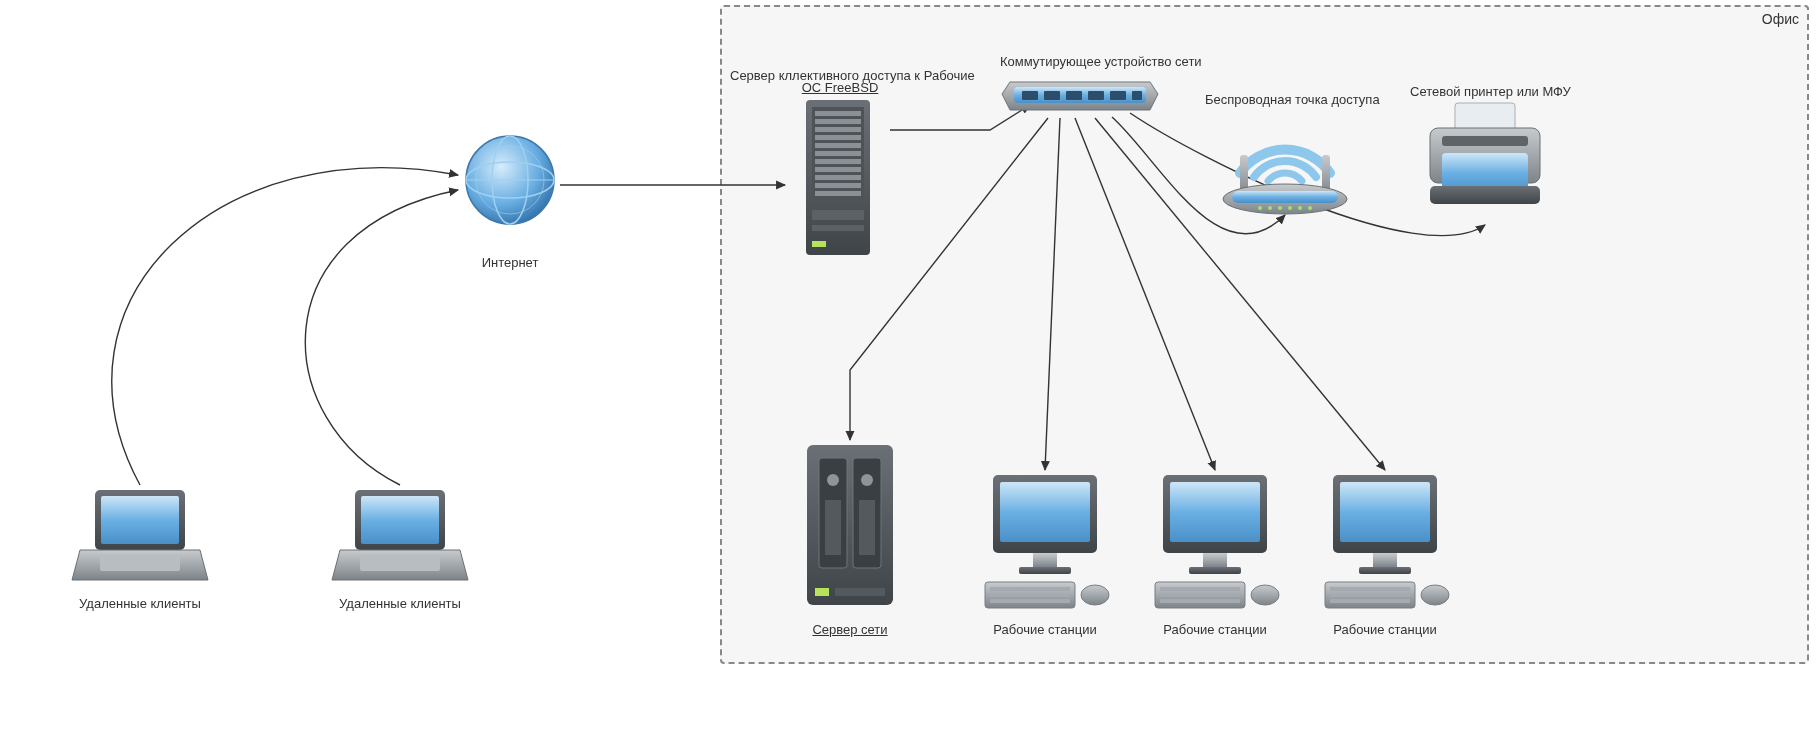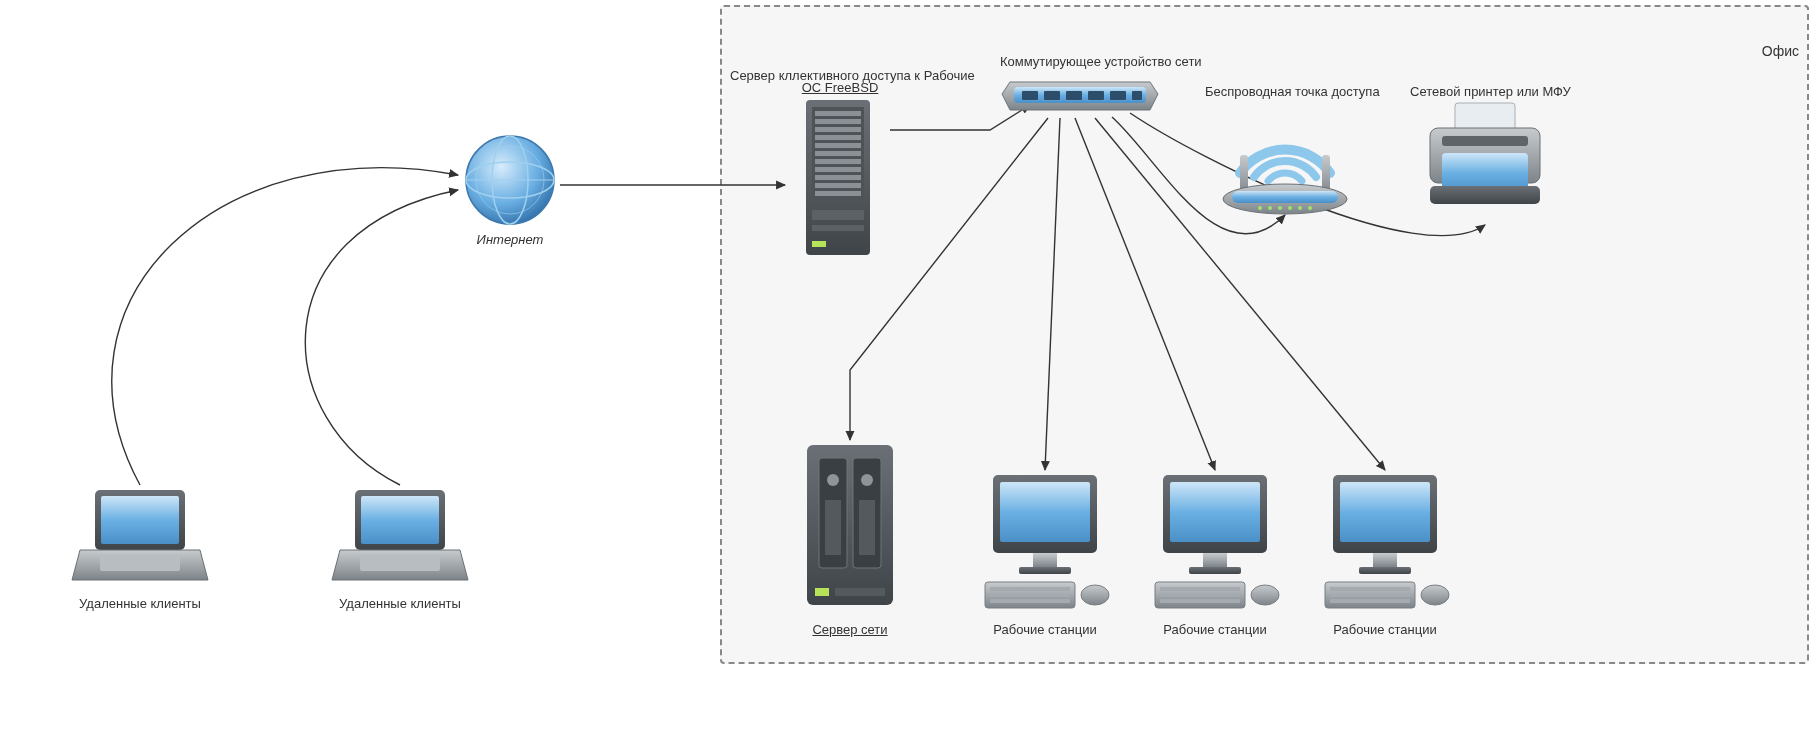--- a/index.html
+++ b/index.html
@@ -1,18 +1,18 @@
 <!DOCTYPE html>
 <html><head>
 <meta charset="utf-8">
 <style>
   html,body{margin:0;padding:0;font-family:Arial,Helvetica,sans-serif;background:#fff;}
   #canvas{position:relative;width:1817px;height:746px;background:#fff;overflow:hidden;}
   .office-box{position:absolute;left:720px;top:5px;width:1085px;height:655px;border:2px dashed #888;background:#f6f6f6;border-radius:4px;}
-  .office-title{position:absolute;right:8px;top:4px;font-size:14px;color:#333;margin-top:32px;}
+  .office-title{position:absolute;right:8px;top:4px;font-size:14px;color:#333;}
   .node-label{position:absolute;font-size:13px;color:#333;text-align:center;white-space:nowrap;}
   svg.connector{position:absolute;left:0;top:0;width:1817px;height:746px;pointer-events:none;}
   .icon{position:absolute;}
 </style>
 </head>
 <body>
 
 <div id="canvas">
 
   <div class="office-box">
@@ -65,21 +65,21 @@
     <path d="M 1095 118 L 1385 470" fill="none" stroke="#333" stroke-width="1.4" marker-end="url(#arrow)"></path>
   </svg>
 
   <svg class="icon" style="left:460px;top:125px;width:100px;height:110px;" viewBox="0 0 100 110">
     <ellipse cx="50" cy="55" rx="44" ry="44" fill="url(#globeGrad)" stroke="#3d79ad" stroke-width="1.5"></ellipse>
     <ellipse cx="50" cy="55" rx="44" ry="18" fill="none" stroke="#9fd0ef" stroke-width="1.5"></ellipse>
     <ellipse cx="50" cy="55" rx="18" ry="44" fill="none" stroke="#9fd0ef" stroke-width="1.5"></ellipse>
     <ellipse cx="50" cy="55" rx="34" ry="34" fill="none" stroke="#9fd0ef" stroke-width="1" opacity="0.6"></ellipse>
     <line x1="6" y1="55" x2="94" y2="55" stroke="#9fd0ef" stroke-width="1.2"></line>
   </svg>
-  <div class="node-label" style="left:460px;top:232px;width:100px;font-style:italic;">Интернет</div>
+  <div class="node-label" style="left:460px;top:255px;width:100px;">Интернет</div>
 
   <svg class="icon" style="left:70px;top:485px;width:140px;height:105px;" viewBox="0 0 140 105">
     <rect x="25" y="5" width="90" height="60" rx="5" fill="url(#darkGrey)"></rect>
     <rect x="31" y="11" width="78" height="48" rx="2" fill="url(#blueGlass)"></rect>
     <path d="M 10 65 L 130 65 L 138 95 L 2 95 Z" fill="url(#greyBody)" stroke="#6b7074"></path>
     <rect x="30" y="70" width="80" height="16" rx="2" fill="#b7bdc1"></rect>
   </svg>
   <div class="node-label" style="left:70px;top:596px;width:140px;">Удаленные клиенты</div>
 
   <svg class="icon" style="left:330px;top:485px;width:140px;height:105px;" viewBox="0 0 140 105">
@@ -139,21 +139,21 @@
     <rect x="22" y="96" width="106" height="12" rx="6" fill="url(#blueGlass)"></rect>
     <g fill="#9ee26c">
         <circle cx="50" cy="113" r="2"></circle>
         <circle cx="60" cy="113" r="2"></circle>
         <circle cx="70" cy="113" r="2"></circle>
         <circle cx="80" cy="113" r="2"></circle>
         <circle cx="90" cy="113" r="2"></circle>
         <circle cx="100" cy="113" r="2"></circle>
       </g>
   </svg>
-  <div class="node-label" style="left:1205px;top:84px;width:160px;">Беспроводная точка доступа</div>
+  <div class="node-label" style="left:1205px;top:92px;width:160px;">Беспроводная точка доступа</div>
 
   <svg class="icon" style="left:1420px;top:98px;width:130px;height:130px;" viewBox="0 0 130 130">
     <rect x="35" y="5" width="60" height="30" rx="3" fill="#e8edf1" stroke="#a9b0b5"></rect>
     <rect x="10" y="30" width="110" height="55" rx="8" fill="url(#greyBody)" stroke="#6a7075"></rect>
     <rect x="22" y="38" width="86" height="10" rx="3" fill="#5e6468"></rect>
     <rect x="22" y="55" width="86" height="40" rx="4" fill="url(#blueGlass)"></rect>
     <rect x="10" y="88" width="110" height="18" rx="5" fill="url(#darkGrey)"></rect>
   </svg>
   <div class="node-label" style="left:1410px;top:84px;width:150px;">Сетевой принтер или МФУ</div>
 

